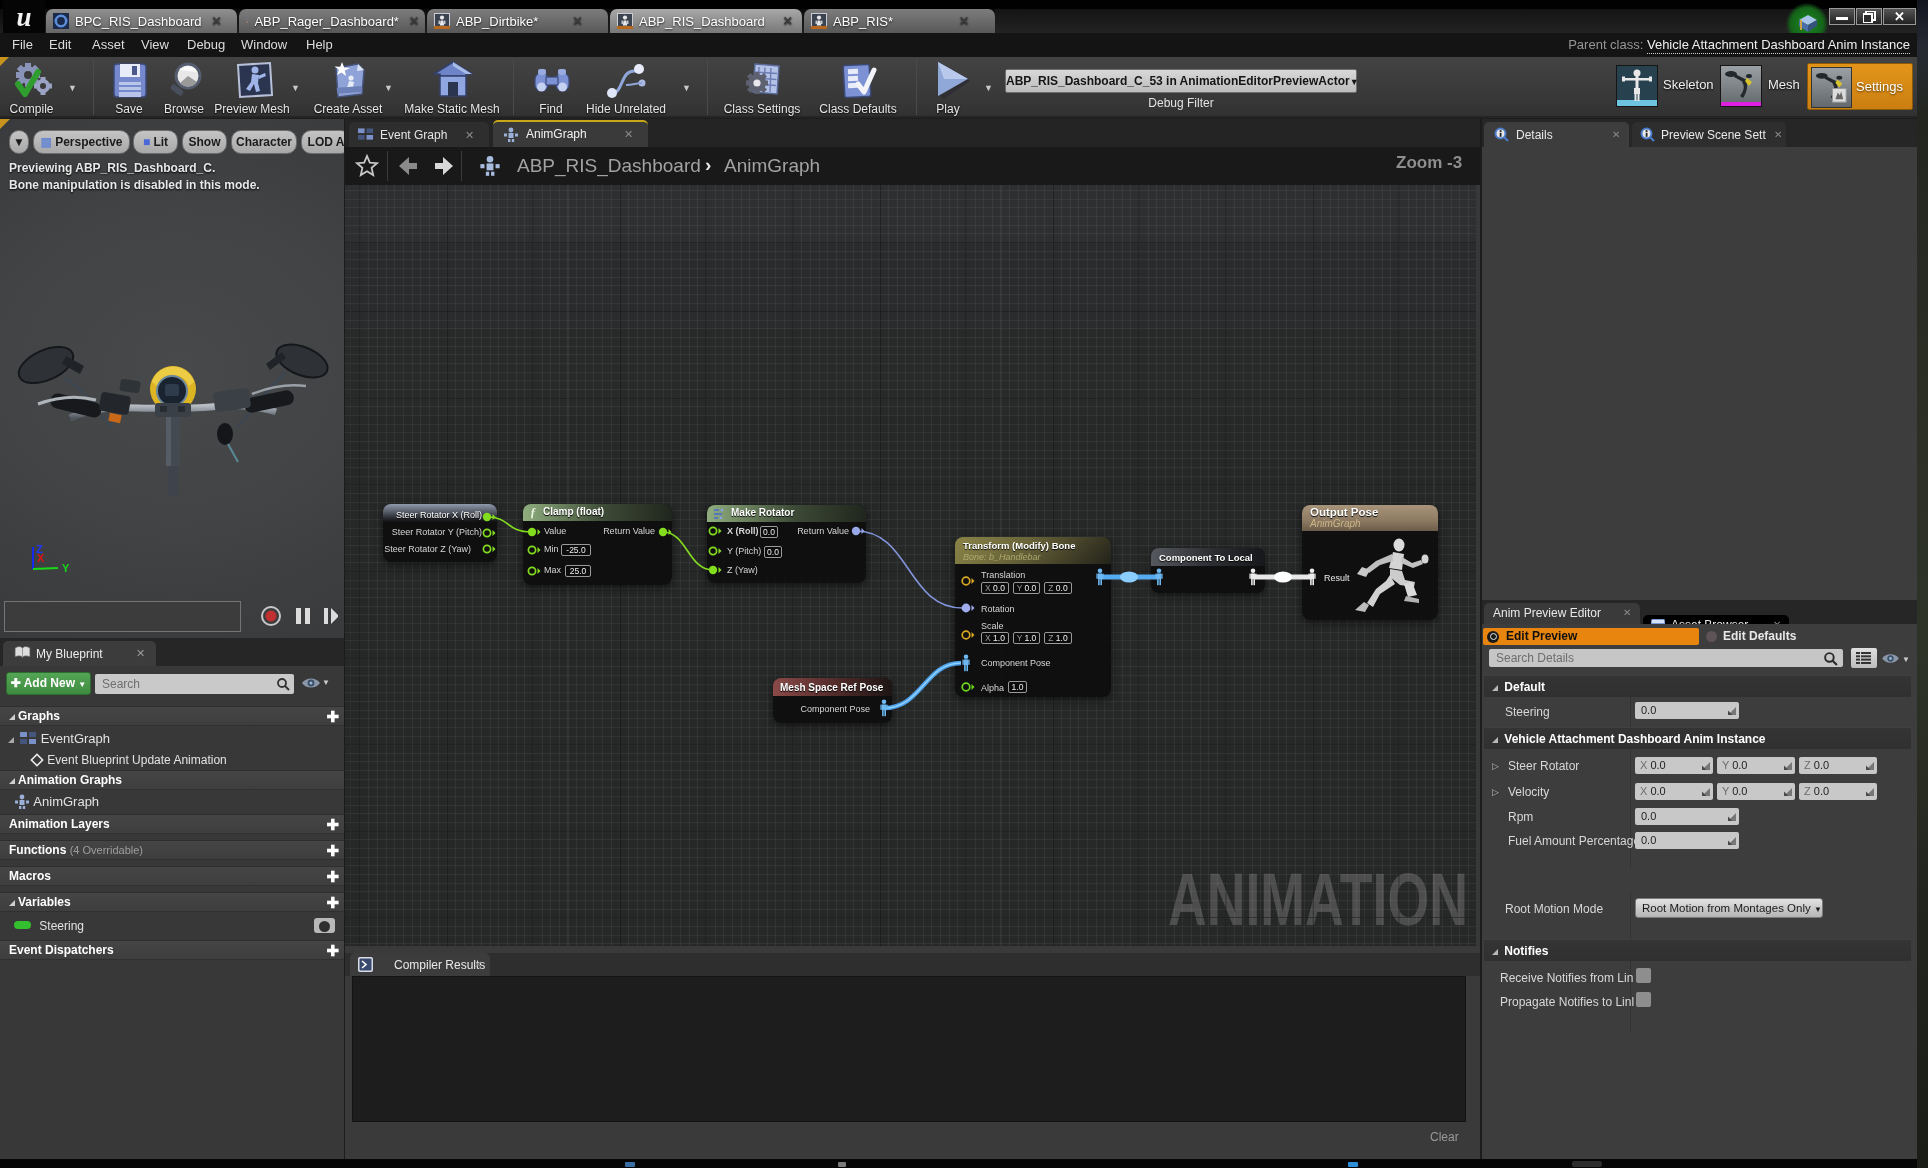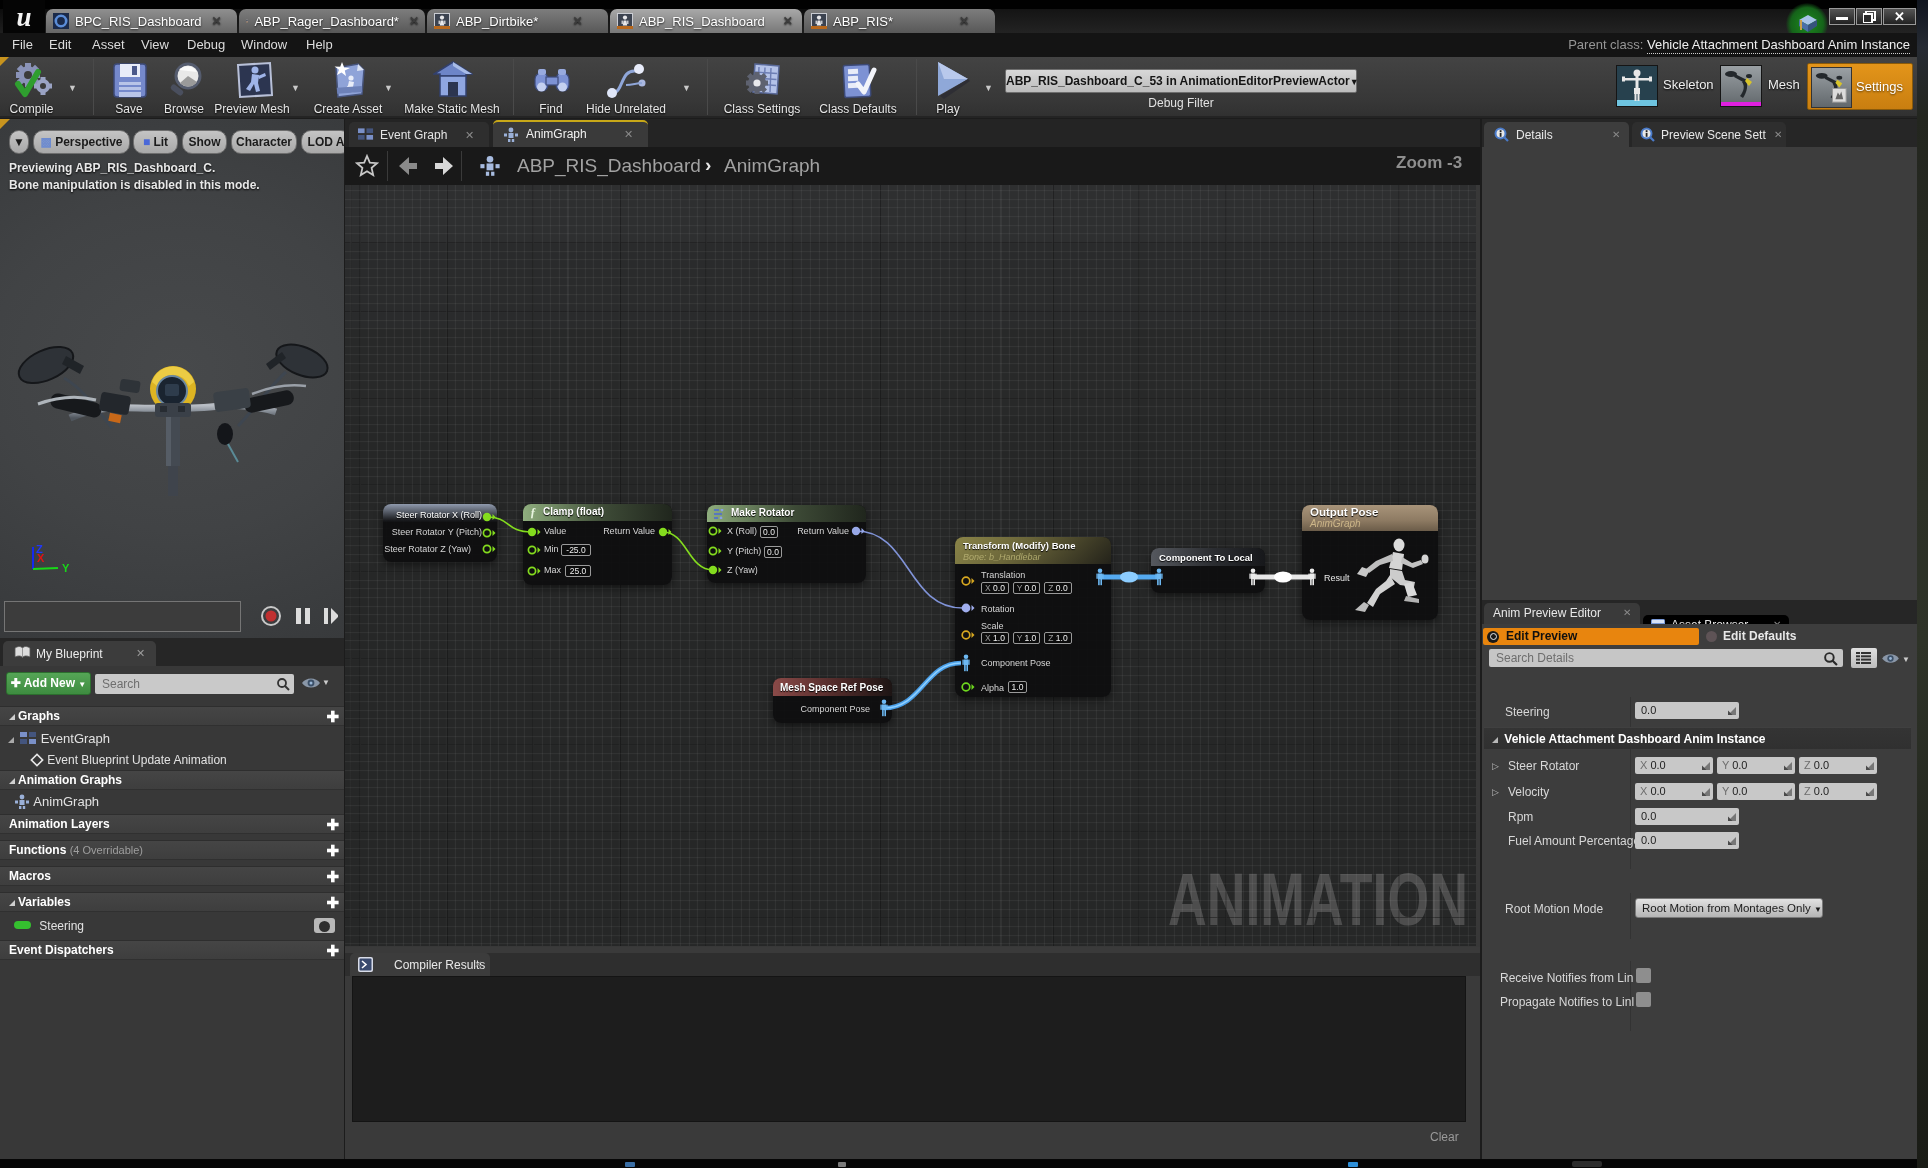--- a/index.html
+++ b/index.html
@@ -617,21 +617,21 @@
         <div class="nbox" style="left:42px; top:61px; width:26px; height:12px; line-height:11px;">25.0</div>
       </div>
       <div class="node" style="left:362px; top:320px; width:159px; height:78px;">
         <div class="nhead" style="height:17px; background:linear-gradient(90deg,#8fae7e 0%, #3d4a36 55%, #20261d 100%);"></div>
         <svg class="abs" style="left:6px; top:4px;" width="12" height="10" viewBox="0 0 12 10">
             <path d="M1 1 L6 1 M1 5 L9 5 M1 9 L5 9" stroke="#4a6ad8" stroke-width="1.6"></path>
             <circle cx="9" cy="1" r="1.4" fill="#88a0e8"></circle>
             <circle cx="8" cy="9" r="1.4" fill="#88a0e8"></circle>
           </svg>
         <div class="ntitle">Make Rotator</div>
-        <div class="npin" style="left:20px; top:21px;">X (Roll)</div>
+        <div class="npin" style="left:20px; top:21px;font-weight:bold;">X (Roll)</div>
         <div class="nbox" style="left:53px; top:21px; width:18px; height:12px; line-height:11px;">0.0</div>
         <div class="npin" style="right:17px; top:21px;">Return Value</div>
         <div class="npin" style="left:20px; top:41px;">Y (Pitch)</div>
         <div class="nbox" style="left:57px; top:41px; width:18px; height:12px; line-height:11px;">0.0</div>
         <div class="npin" style="left:20px; top:60px;">Z (Yaw)</div>
       </div>
       <div class="node" style="left:610px; top:352px; width:156px; height:160px;">
         <div class="nhead" style="height:27px; background:linear-gradient(135deg,#8a8448 0%, #6b663a 40%, #23221a 100%);"></div>
         <div class="ntitle" style="left:8px; top:3px; font-size:9.5px;">Transform (Modify) Bone</div>
         <div class="abs" style="left:8px; top:15px; color:#b0aa6e; font-size:9px; font-style:italic;">Bone: b_Handlebar</div>
@@ -833,20 +833,23 @@
           </g>
         </svg>
     </div>
     <svg class="abs" style="left:399px; top:533px;" width="19" height="13" viewBox="0 0 20 14">
         <path d="M1 7 C5 1 15 1 19 7 C15 13 5 13 1 7 Z" fill="#8a97a8"></path>
         <circle cx="10" cy="7" r="3.4" fill="#3c5068"></circle>
         <circle cx="10" cy="7" r="1.5" fill="#9ab8d8"></circle>
       </svg>
     <span class="abs" style="left:420px; top:536px; color:#ccc; font-size:8px;">▼</span>
 
+    <div class="cathead" style="top:556px;">
+        <span class="abs" style="left:8px; top:4px;"><span class="exp" style="border-bottom-color:#b8b8b8;"></span> Default</span>
+      </div>
     <div class="abs" style="left:148px; top:578px; width:1px; height:44px; background:#333;"></div>
     <span class="rlabel" style="left:23px; top:586px;">Steering</span>
     <div class="rinput" style="left:153px; top:583px; width:104px; padding-left:6px;">0.0<svg class="spinner" viewBox="0 0 9 9">
           <path d="M0 9 L9 0 L9 9 Z" fill="#6a6a6a"></path>
           <path d="M0 9 L5 9 L0 4 Z" fill="#333"></path>
         </svg></div>
 
     <div class="cathead" style="top:608px;">
         <span class="abs" style="left:8px; top:4px;"><span class="exp" style="border-bottom-color:#b8b8b8;"></span> Vehicle Attachment Dashboard Anim Instance</span>
       </div>
@@ -887,20 +890,23 @@
     <span class="rlabel" style="left:26px; top:715px;">Fuel Amount Percentage</span>
     <div class="rinput" style="left:153px; top:713px; width:104px; padding-left:6px;">0.0<svg class="spinner" viewBox="0 0 9 9">
           <path d="M0 9 L9 0 L9 9 Z" fill="#6a6a6a"></path>
           <path d="M0 9 L5 9 L0 4 Z" fill="#333"></path>
         </svg></div>
 
     <div class="abs" style="left:148px; top:774px; width:1px; height:46px; background:#333;"></div>
     <span class="rlabel" style="left:23px; top:783px;">Root Motion Mode</span>
     <div class="abs" style="left:153px; top:779px; width:188px; height:20px; background:linear-gradient(180deg,#e2e2e2,#b4b4b4); border:1px solid #7a7a7a; border-radius:3px; color:#1a1a1a; font-size:11.5px; line-height:18px; padding-left:6px; white-space:nowrap;">Root Motion from Montages Only <span style="font-size:8px;">▼</span></div>
 
+    <div class="cathead" style="top:820px;">
+        <span class="abs" style="left:8px; top:4px;"><span class="exp" style="border-bottom-color:#b8b8b8;"></span> Notifies</span>
+      </div>
     <div class="abs" style="left:148px; top:842px; width:1px; height:70px; background:#333;"></div>
     <span class="rlabel" style="left:18px; top:852px;">Receive Notifies from Lin</span>
     <div class="abs" style="left:154px; top:849px; width:15px; height:15px; background:#8e8e8e; border-radius:2px;"></div>
     <span class="rlabel" style="left:18px; top:876px;">Propagate Notifies to Linl</span>
     <div class="abs" style="left:154px; top:873px; width:15px; height:15px; background:#8e8e8e; border-radius:2px;"></div>
   </div>
   <div id="bottomstrip" class="abs">
     <div class="abs" style="left:625px; top:3px; width:10px; height:5px; background:#3a6ea5; border-radius:1px;"></div>
     <div class="abs" style="left:838px; top:3px; width:8px; height:5px; background:#7a7a7a; border-radius:1px;"></div>
     <div class="abs" style="left:1348px; top:3px; width:10px; height:5px; background:#2e8fd8; border-radius:1px;"></div>

